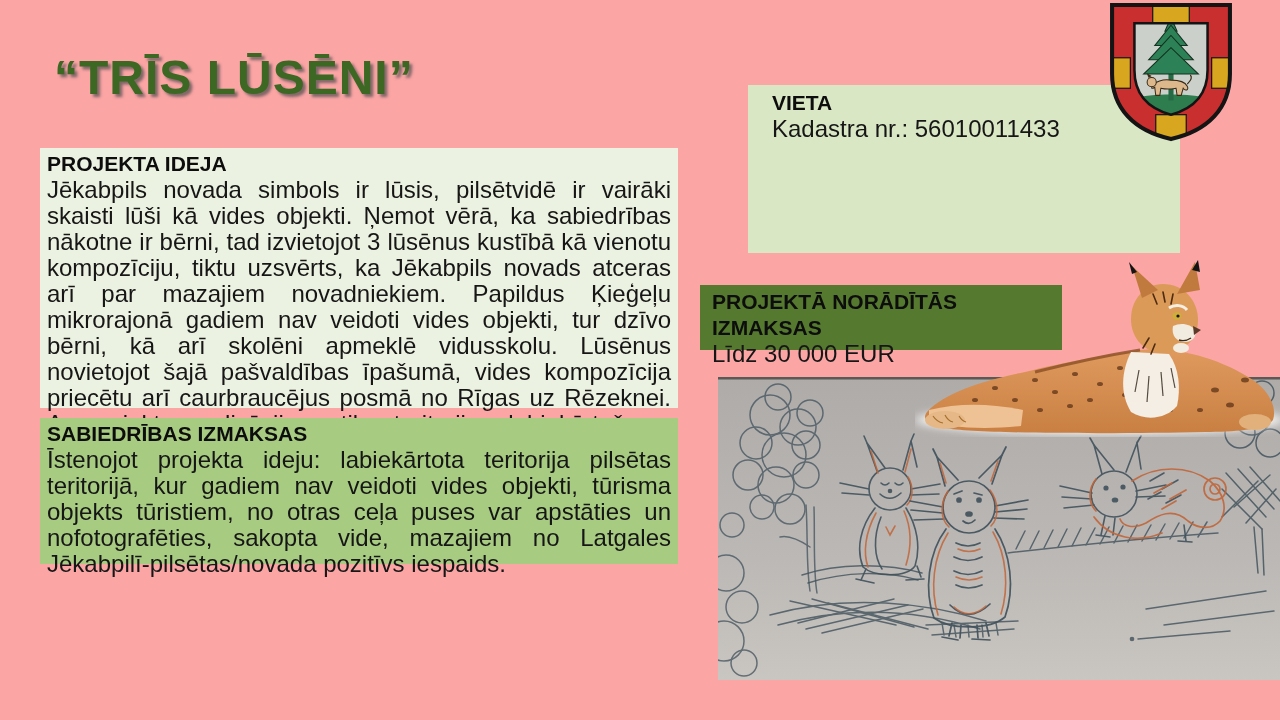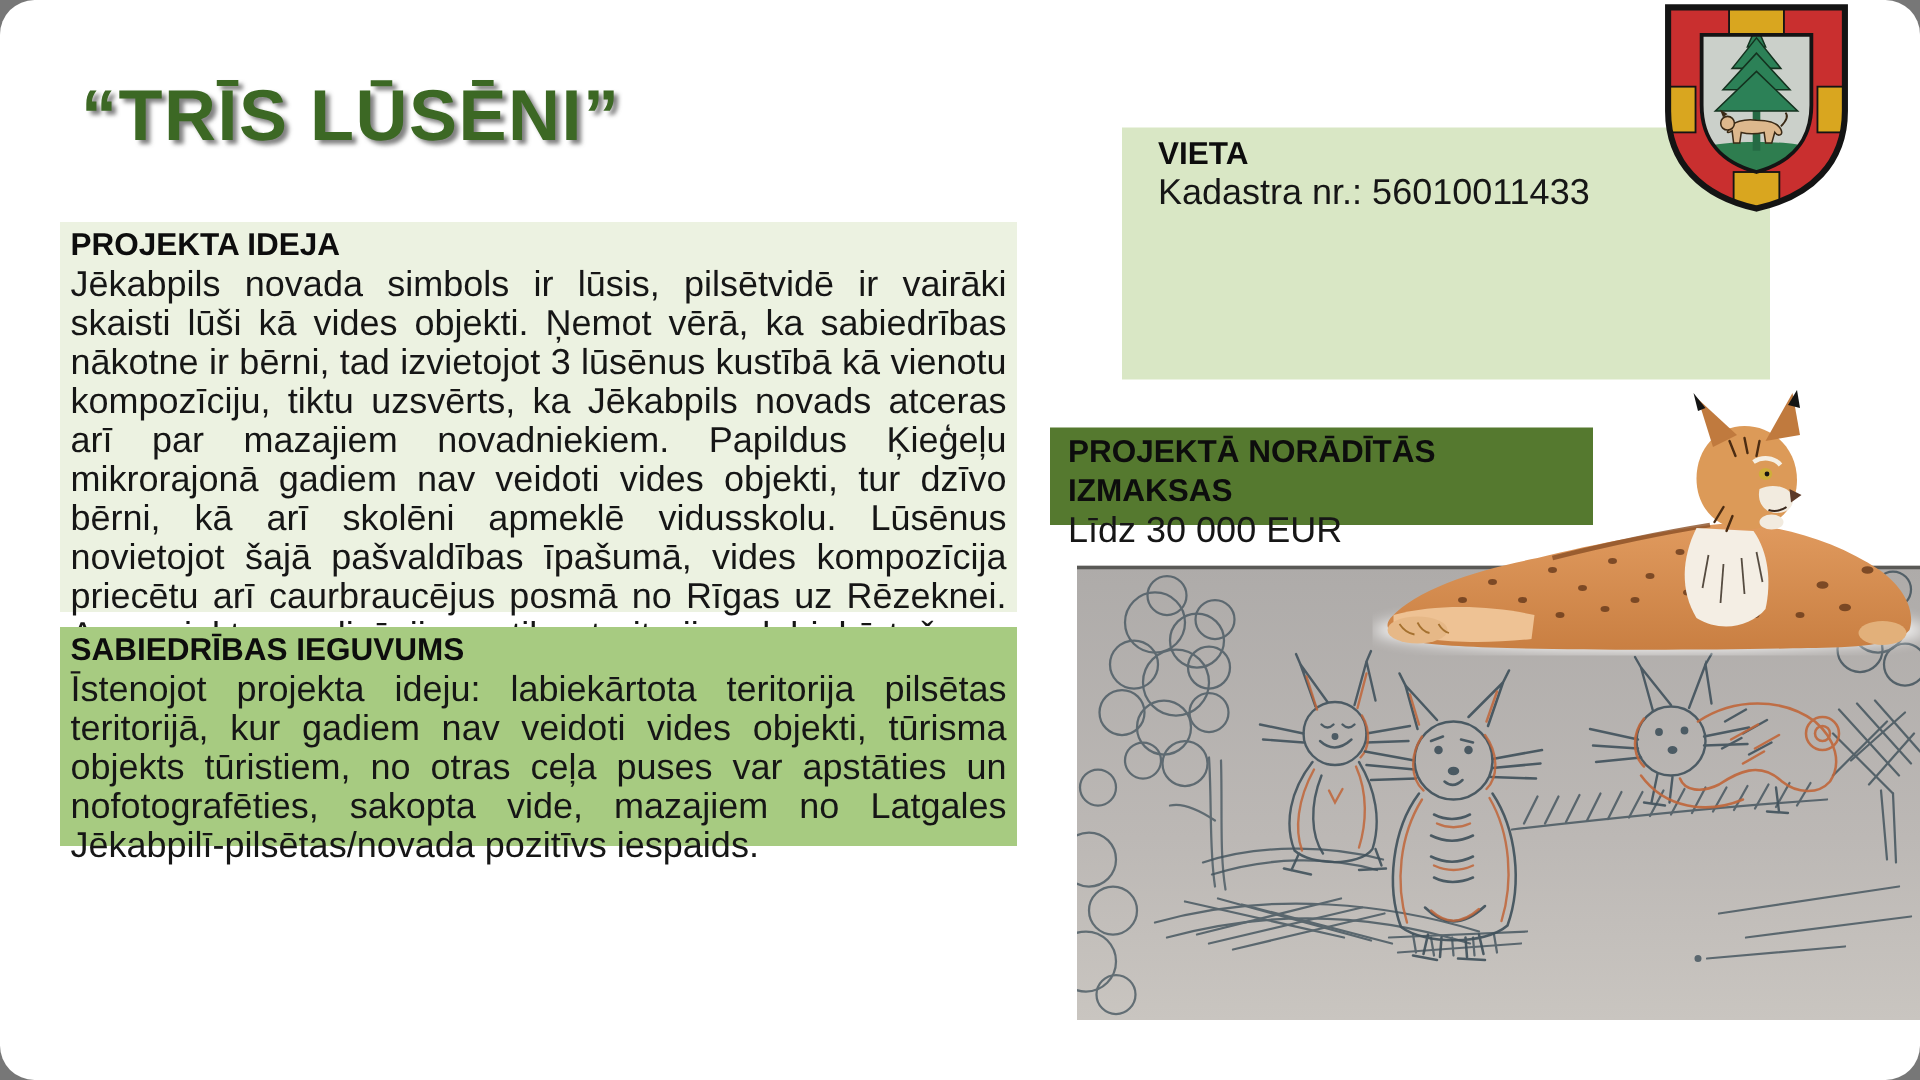--- a/index.html
+++ b/index.html
@@ -1,17 +1,17 @@
 <!DOCTYPE html>
 <html><head>
 <meta charset="utf-8">
 <style>
   html,body{margin:0;padding:0;background:#777;}
-  .slide{position:relative;width:1280px;height:720px;background:#ffffff;overflow:hidden;
-         font-family:"Liberation Sans",sans-serif;color:#141414;border-radius:23px;}
+  .slide{position:relative;width:1280px;height:720px;background:#fca5a5;overflow:hidden;
+         font-family:"Liberation Sans",sans-serif;color:#141414;}
   .title{position:absolute;left:54px;top:50px;font-size:48px;font-weight:bold;color:#3c6824;
          letter-spacing:1px;text-shadow:3px 3px 3px rgba(75,75,75,.7);white-space:nowrap;}
   .panel{position:absolute;box-sizing:border-box;}
   .panel h2{margin:0;font-size:21px;line-height:26px;font-weight:bold;color:#0d0d0d;}
   .panel p{margin:0;font-size:24px;line-height:26px;color:#161616;text-align:justify;}
   .panel p.nojust{text-align:left;}
   #idea{left:40px;top:148px;width:638px;height:260px;background:#ecf2e1;padding:3px 7px;}
   #benefit{left:40px;top:418px;width:638px;height:146px;background:#a7cb81;padding:3px 7px;}
   #vieta{left:748px;top:85px;width:432px;height:168px;background:#d9e7c5;padding:5px 24px;}
   #cost{left:700px;top:273px;width:362px;height:65px;background:#55792f;padding:4px 12px;margin-top:12px;}
@@ -26,21 +26,21 @@
 <div class="slide">
 
   <div class="title">“TRĪS LŪSĒNI”</div>
 
   <div class="panel" id="idea">
     <h2>PROJEKTA IDEJA</h2>
     <p>Jēkabpils novada simbols ir lūsis, pilsētvidē ir vairāki skaisti lūši kā vides objekti. Ņemot vērā, ka sabiedrības nākotne ir bērni, tad izvietojot 3 lūsēnus kustībā kā vienotu kompozīciju, tiktu uzsvērts, ka Jēkabpils novads atceras arī par mazajiem novadniekiem. Papildus Ķieģeļu mikrorajonā gadiem nav veidoti vides objekti, tur dzīvo bērni, kā arī skolēni apmeklē vidusskolu. Lūsēnus novietojot šajā pašvaldības īpašumā, vides kompozīcija priecētu arī caurbraucējus posmā no Rīgas uz Rēzeknei.  Ar projekta realizāciju notiks teritorijas labiekārtošana. Uzturēšanas izmaksas nav, tikai izveidošanas un uzstādīšanas.</p>
   </div>
 
   <div class="panel" id="benefit">
-    <h2>SABIEDRĪBAS IEGUVUMS</h2>
+    <h2>SABIEDRĪBAS IZMAKSAS</h2>
     <p>Īstenojot projekta ideju: labiekārtota teritorija pilsētas teritorijā, kur gadiem nav veidoti vides objekti, tūrisma objekts tūristiem, no otras ceļa puses var apstāties un nofotografēties, sakopta vide, mazajiem no Latgales Jēkabpilī-pilsētas/novada pozitīvs iespaids.</p>
   </div>
 
   <div class="panel" id="vieta">
     <h2>VIETA</h2>
     <p class="nojust">Kadastra nr.: 56010011433</p>
   </div>
 
   <div class="panel" id="cost">
     <h2>PROJEKTĀ NORĀDĪTĀS IZMAKSAS</h2>

